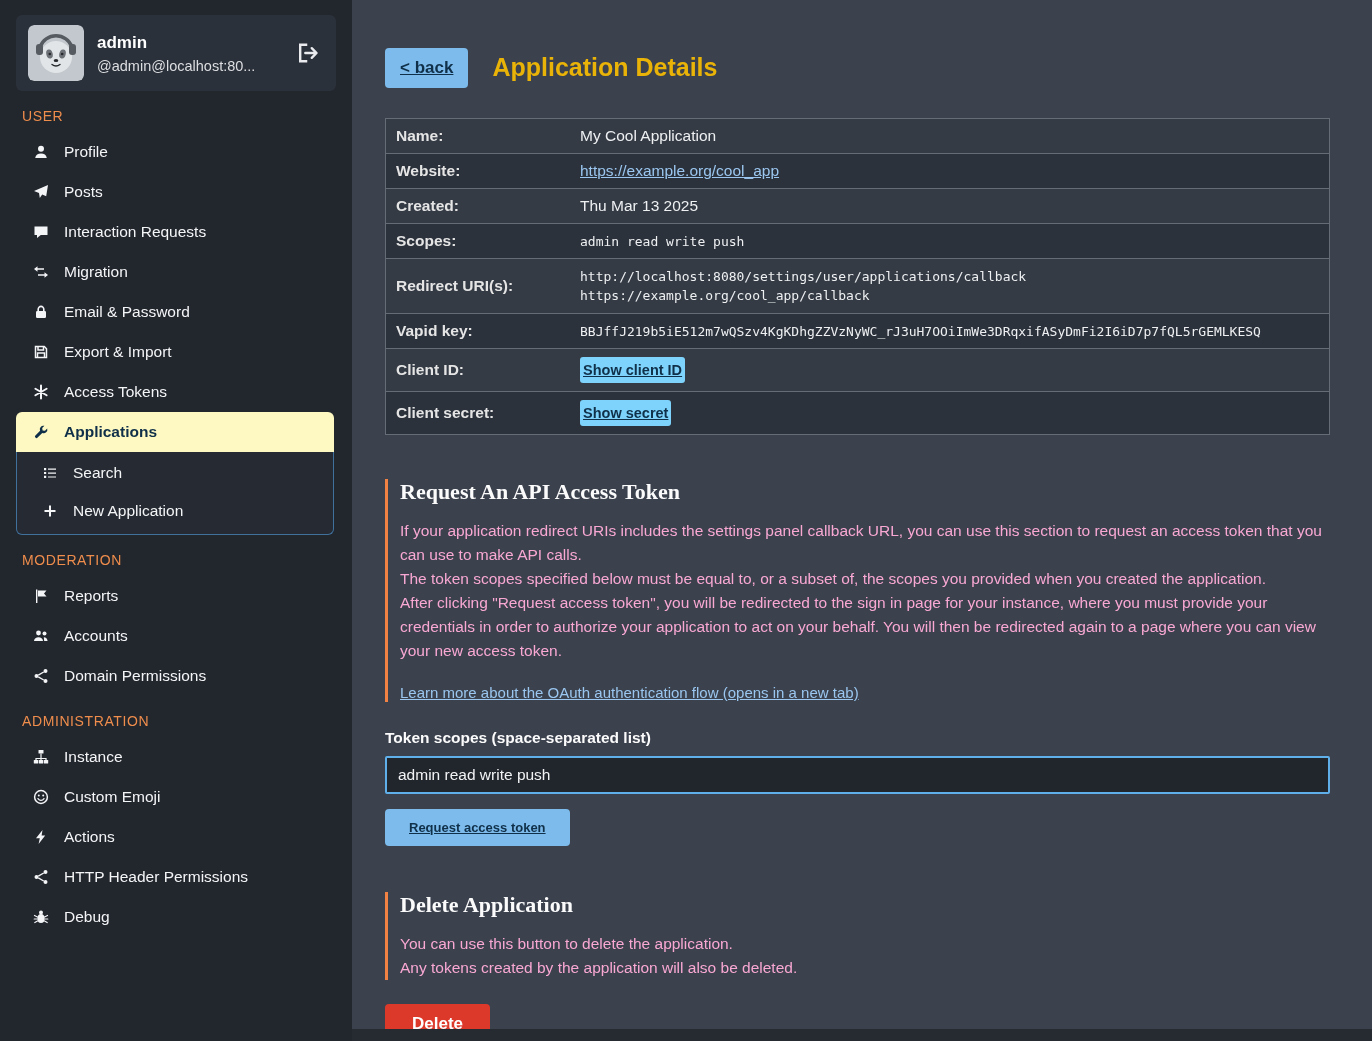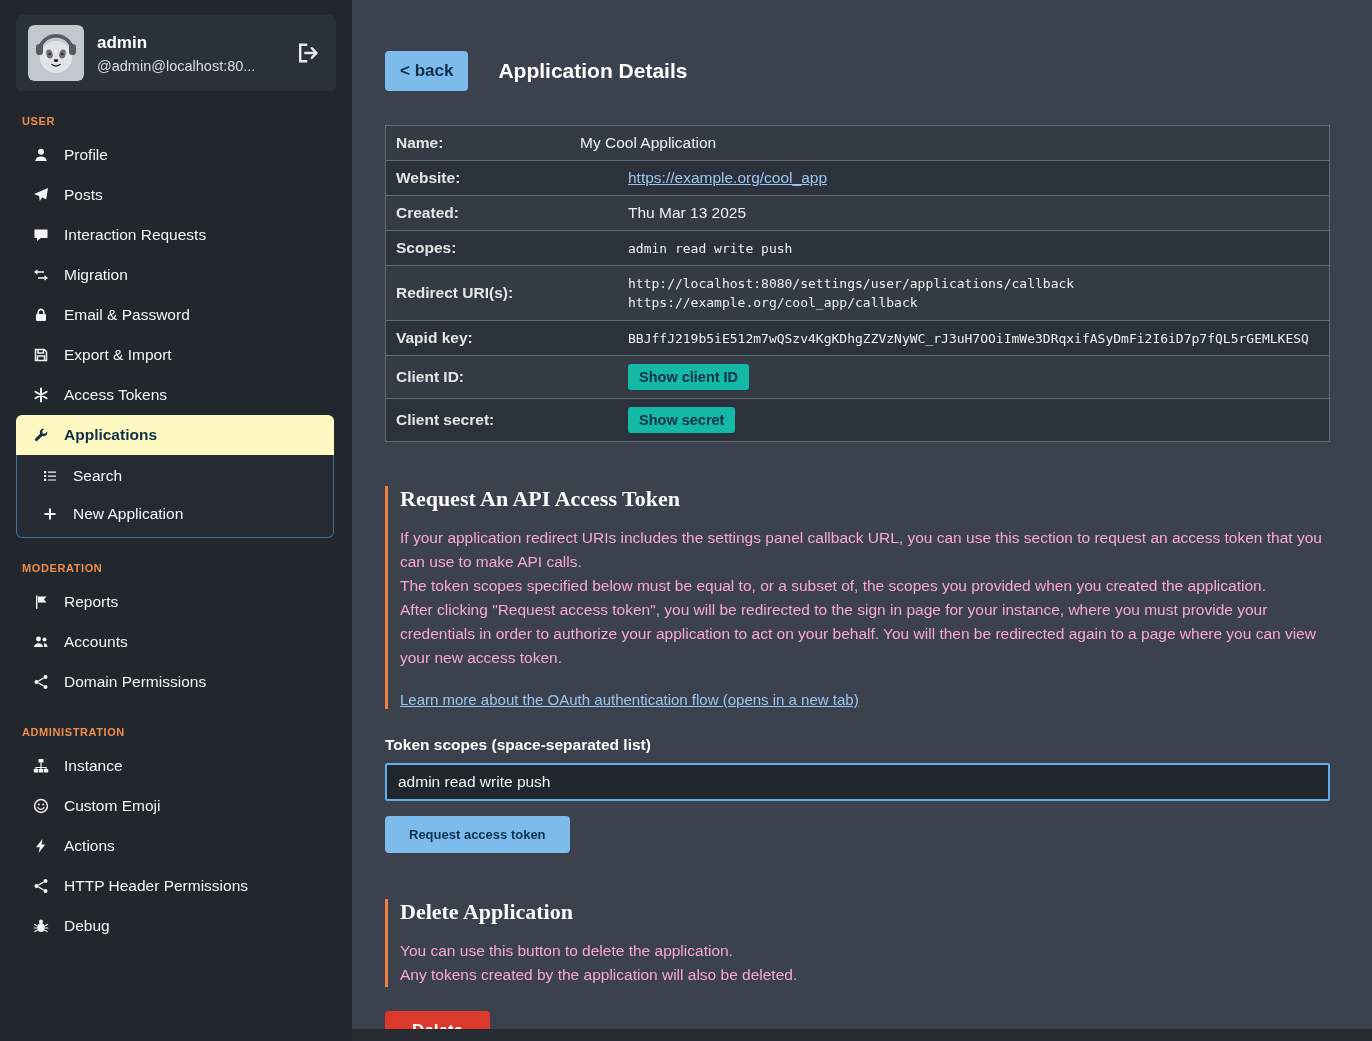--- a/index.html
+++ b/index.html
@@ -31,22 +31,22 @@
   .user-info { flex: 1; min-width: 0; }
   .user-name { font-weight: bold; font-size: 17px; color: #ffffff; }
   .user-handle { font-size: 14.5px; color: #dcdee1; margin-top: 5px; white-space: nowrap; overflow: hidden; }
   .logout-btn {
     background: none; border: none; cursor: pointer; color: #e9ebee;
     padding: 2px; margin-right: 2px;
   }
   .logout-btn svg { width: 24px; height: 24px; }
 
   .section-label {
-    color: #ef8d4c; font-size: 11px; font-weight: bold; letter-spacing: .6px;
-    margin: 24px 16px 8px 22px;
+    color: #ef8d4c; font-size: 14px; font-weight: normal; letter-spacing: .6px;
+    margin: 17px 16px 8px 22px;
   }
   .nav-item {
     display: flex; align-items: center; gap: 15px;
     padding: 11px 16px;
     margin: 0 18px 0 16px;
     font-size: 15.5px; color: #f4f5f7;
     cursor: pointer; text-decoration: none;
     border-radius: 4px;
   }
   .nav-item .ic { width: 17px; height: 17px; flex: 0 0 auto; display: flex; align-items: center; justify-content: center; }
@@ -68,40 +68,40 @@
   .content {
     flex: 1;
     background: #3b414d;
     height: 1029px;
     padding: 45px 42px 40px 33px;
     overflow: hidden;
   }
   .page-header { display: flex; align-items: center; gap: 16px; margin-bottom: 28px; }
   .btn {
     border: none; cursor: pointer; font-family: inherit;
-    border-radius: 4px; font-weight: bold;
+    border-radius: 4px; font-weight: bold; text-decoration: underline;
   }
   .btn-blue { background: #7cbbec; color: #103049; }
   .back-btn { font-size: 17px; padding: 10px 15px; }
-  .page-title { font-size: 21px; font-weight: bold; color: #ffffff; margin: 14px; }
+  .page-title { font-size: 25px; font-weight: bold; color: #eab308; margin: 8px; }
 
   
   .details { border: 1px solid #666c75; margin-bottom: 44px; background: #2c323c; }
   .drow { display: grid; grid-template-columns: 184px 1fr; align-items: center; }
-  .drow + .drow { border-top: 1px solid #666c75; gap: 48px; }
+  .drow + .drow { border-top: 1px solid #666c75; }
   .drow:nth-child(odd) { background: #343b45; }
   .drow:nth-child(even) { background: #2c323c; }
   .dlabel { font-weight: bold; font-size: 15.5px; padding: 8px 10px; color: #e5e5e5; }
   .dvalue { font-size: 15.5px; padding: 8px 10px; color: #eef0f2; }
   .dvalue.mono, .mono-line { font-family: "DejaVu Sans Mono", "Liberation Mono", monospace; font-size: 13px; }
   .mono-line { display: block; padding: 2px 0; }
   .dvalue a, a.text-link { color: #9ac6ef; text-decoration: underline; }
   .btn-muted {
-    background: #14b8a6; color: #103049;
-    font-size: 14.5px; padding: 5px 11px; border-radius: 3px;
+    background: #7dd3fc; color: #103049;
+    font-size: 14.5px; padding: 5px 3px; border-radius: 3px;
   }
 
   
   .accent-block {
     border-left: 3px solid #f28144;
     padding-left: 12px;
   }
   .sec-heading { font-size: 22px; font-weight: bold; color: #fbfbfc; margin: 0 0 14px 0; font-family: Liberation Serif, serif; }
   .para { font-size: 15.5px; line-height: 1.55; margin: 0; color: #f9a8d4; }
   .oauth-link { display: inline-block; margin-top: 21px; font-size: 15px; }

